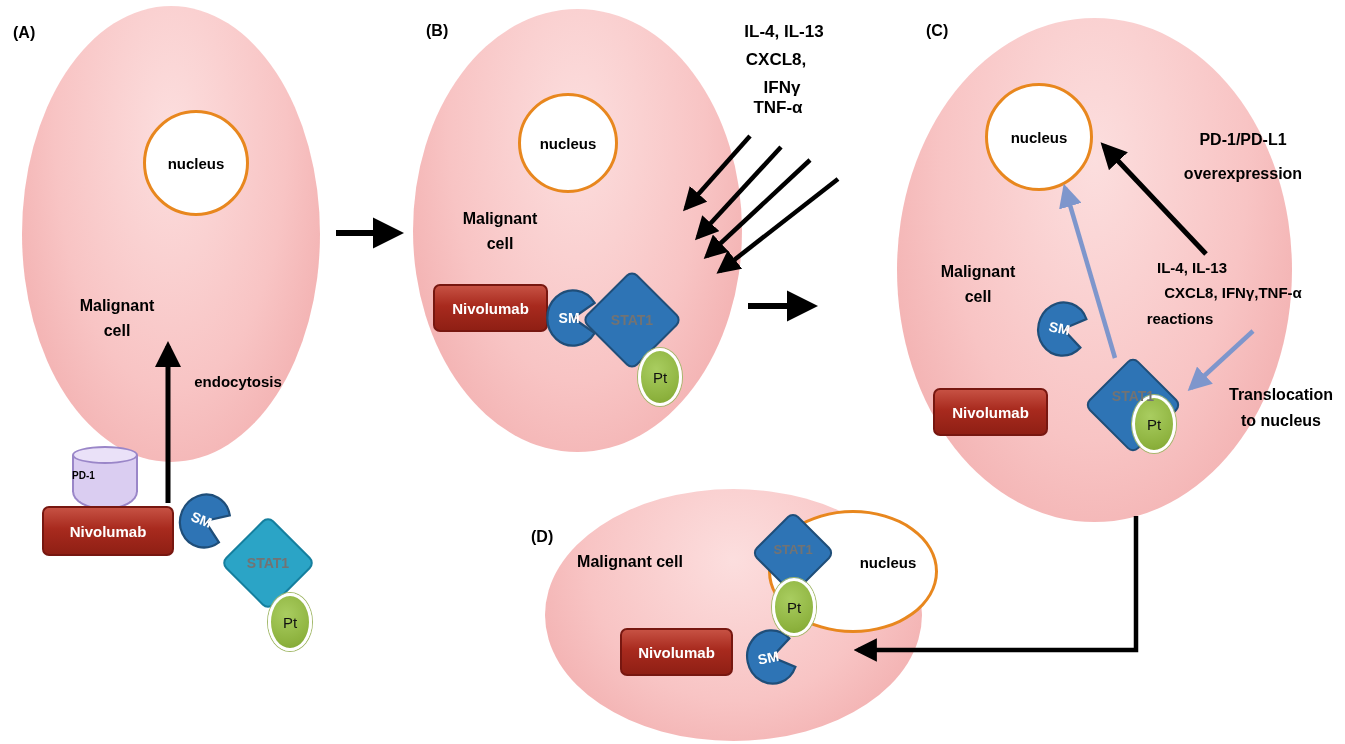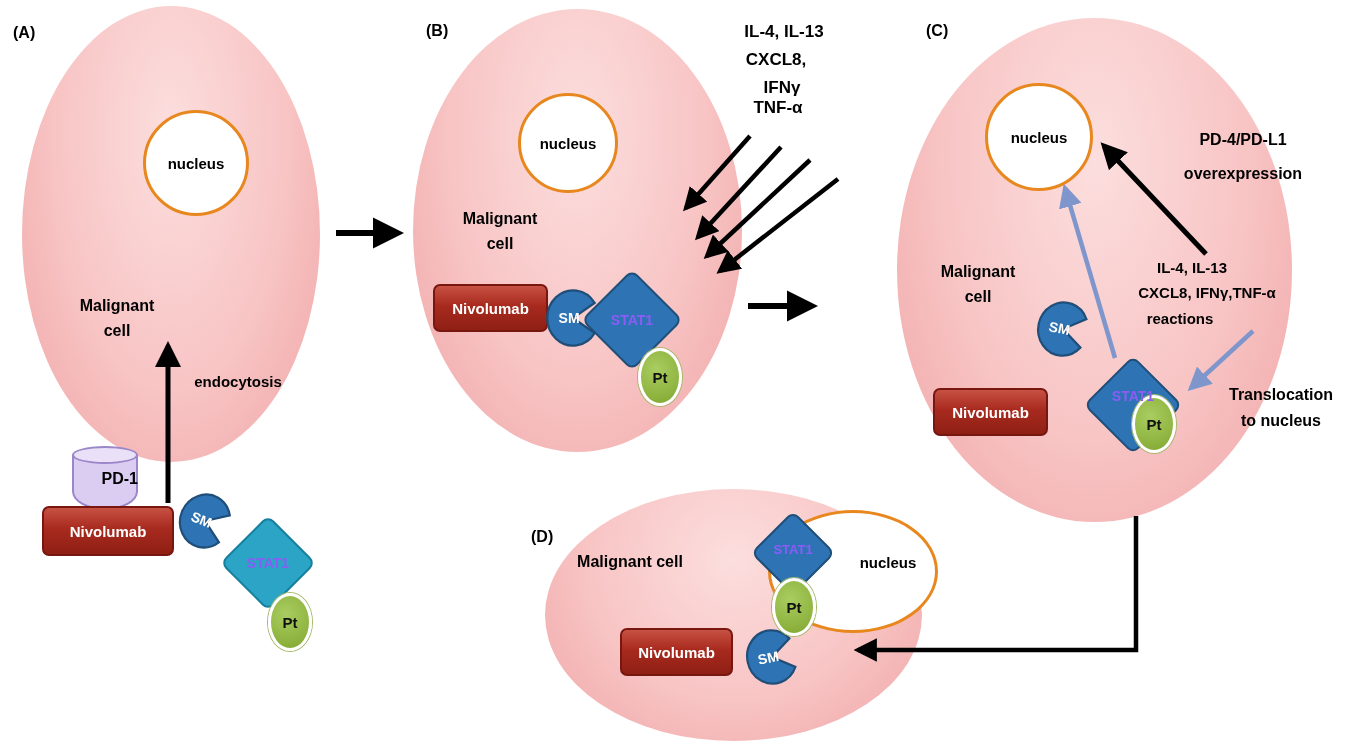--- a/index.html
+++ b/index.html
@@ -13,37 +13,37 @@
 
   .diamond{position:absolute;z-index:4;transform:rotate(45deg);background:#2e74b5;border:2px solid #1f4e79;border-radius:8px;box-sizing:border-box;}
   .diamond.teal{background:#2ba4c6;border-color:#157f9e;}
 
   .niv{position:absolute;z-index:4;background:linear-gradient(180deg,#c65143 0%,#a82a1e 45%,#8f1f14 100%);
        border:2px solid #771710;border-radius:7px;display:flex;align-items:center;justify-content:center;
        color:#fff;font-weight:bold;font-size:15px;box-sizing:border-box;}
 
   .pt{position:absolute;z-index:5;background:radial-gradient(circle at 40% 35%, #a9cd60 0%, #8db23e 70%, #7da32f 100%);
       border:3px solid #fff;border-radius:50%;display:flex;align-items:center;justify-content:center;
-      font-weight:bold;font-size:15px;color:#111;box-shadow:0 0 0 1px #a3b96a;box-sizing:border-box;}
+      font-weight:normal;font-size:15px;color:#111;box-shadow:0 0 0 1px #a3b96a;box-sizing:border-box;}
 
   .sm{position:absolute;z-index:4;}
   .sm svg{display:block;}
   .sm .smlbl{position:absolute;left:0;top:0;width:86%;height:100%;display:flex;align-items:center;justify-content:center;
              color:#fff;font-weight:bold;font-size:14px;}
 
   .cyl{position:absolute;z-index:4;}
   .cyl .cbody{position:absolute;left:0;top:9px;right:0;bottom:0;background:#dacdf1;border:2px solid #9a86c8;border-top:none;
               border-radius:0 0 50% 50% / 0 0 34% 34%;box-sizing:border-box;}
   .cyl .ctop{position:absolute;left:0;top:0;right:0;height:18px;background:#eae1f8;border:2px solid #9a86c8;
              border-radius:50%;box-sizing:border-box;}
-  .cyl .clbl{position:absolute;left:0;top:24px;width:100%;text-align:right;font-weight:bold;font-size:16px;color:#000;}
+  .cyl .clbl{position:absolute;left:0;top:24px;width:100%;text-align:left;font-weight:bold;font-size:10px;color:#000;}
 
   .lbl{position:absolute;z-index:6;font-weight:bold;color:#000;font-size:15px;white-space:nowrap;
        transform:translate(-50%,-50%);text-align:center;}
-  .lbl.w{color:#8b5cf6;}
+  .lbl.w{color:#737373;}
   .plabel{position:absolute;z-index:6;font-weight:bold;color:#000;font-size:16px;white-space:nowrap;}
   .f16{font-size:16px;} .f17{font-size:17px;} .f14{font-size:14px;} .f13{font-size:13px;}
 </style>
 </head>
 <body>
 
 <div class="canvas">
 
   <div class="cell" style="left:22px;top:6px;width:298px;height:456px"></div>
   <div class="cell" style="left:413px;top:9px;width:329px;height:443px"></div>
@@ -136,26 +136,26 @@
   <div class="lbl" style="left:568px;top:143px">nucleus</div>
   <div class="lbl f16" style="left:500px;top:219px">Malignant</div>
   <div class="lbl f16" style="left:500px;top:244px">cell</div>
   <div class="lbl f17" style="left:784px;top:32px">IL-4, IL-13</div>
   <div class="lbl f17" style="left:776px;top:60px">CXCL8,</div>
   <div class="lbl f17" style="left:782px;top:88px">IFNγ</div>
   <div class="lbl f17" style="left:778px;top:108px">TNF-α</div>
 
   <div class="plabel" style="left:926px;top:22px">(C)</div>
   <div class="lbl" style="left:1039px;top:137px">nucleus</div>
-  <div class="lbl f16" style="left:1243px;top:140px">PD-4/PD-L1</div>
+  <div class="lbl f16" style="left:1243px;top:140px">PD-1/PD-L1</div>
   <div class="lbl f16" style="left:1243px;top:174px">overexpression</div>
   <div class="lbl f16" style="left:978px;top:272px">Malignant</div>
   <div class="lbl f16" style="left:978px;top:297px">cell</div>
   <div class="lbl" style="left:1192px;top:267px">IL-4, IL-13</div>
-  <div class="lbl" style="left:1207px;top:292px">CXCL8, IFNγ,TNF-α</div>
+  <div class="lbl" style="left:1233px;top:292px">CXCL8, IFNγ,TNF-α</div>
   <div class="lbl" style="left:1180px;top:318px">reactions</div>
   <div class="lbl f16" style="left:1281px;top:395px">Translocation</div>
   <div class="lbl f16" style="left:1281px;top:421px">to nucleus</div>
 
   <div class="plabel" style="left:531px;top:528px">(D)</div>
   <div class="lbl f16" style="left:630px;top:562px">Malignant cell</div>
   <div class="lbl" style="left:888px;top:562px">nucleus</div>
 
 </div>
 

